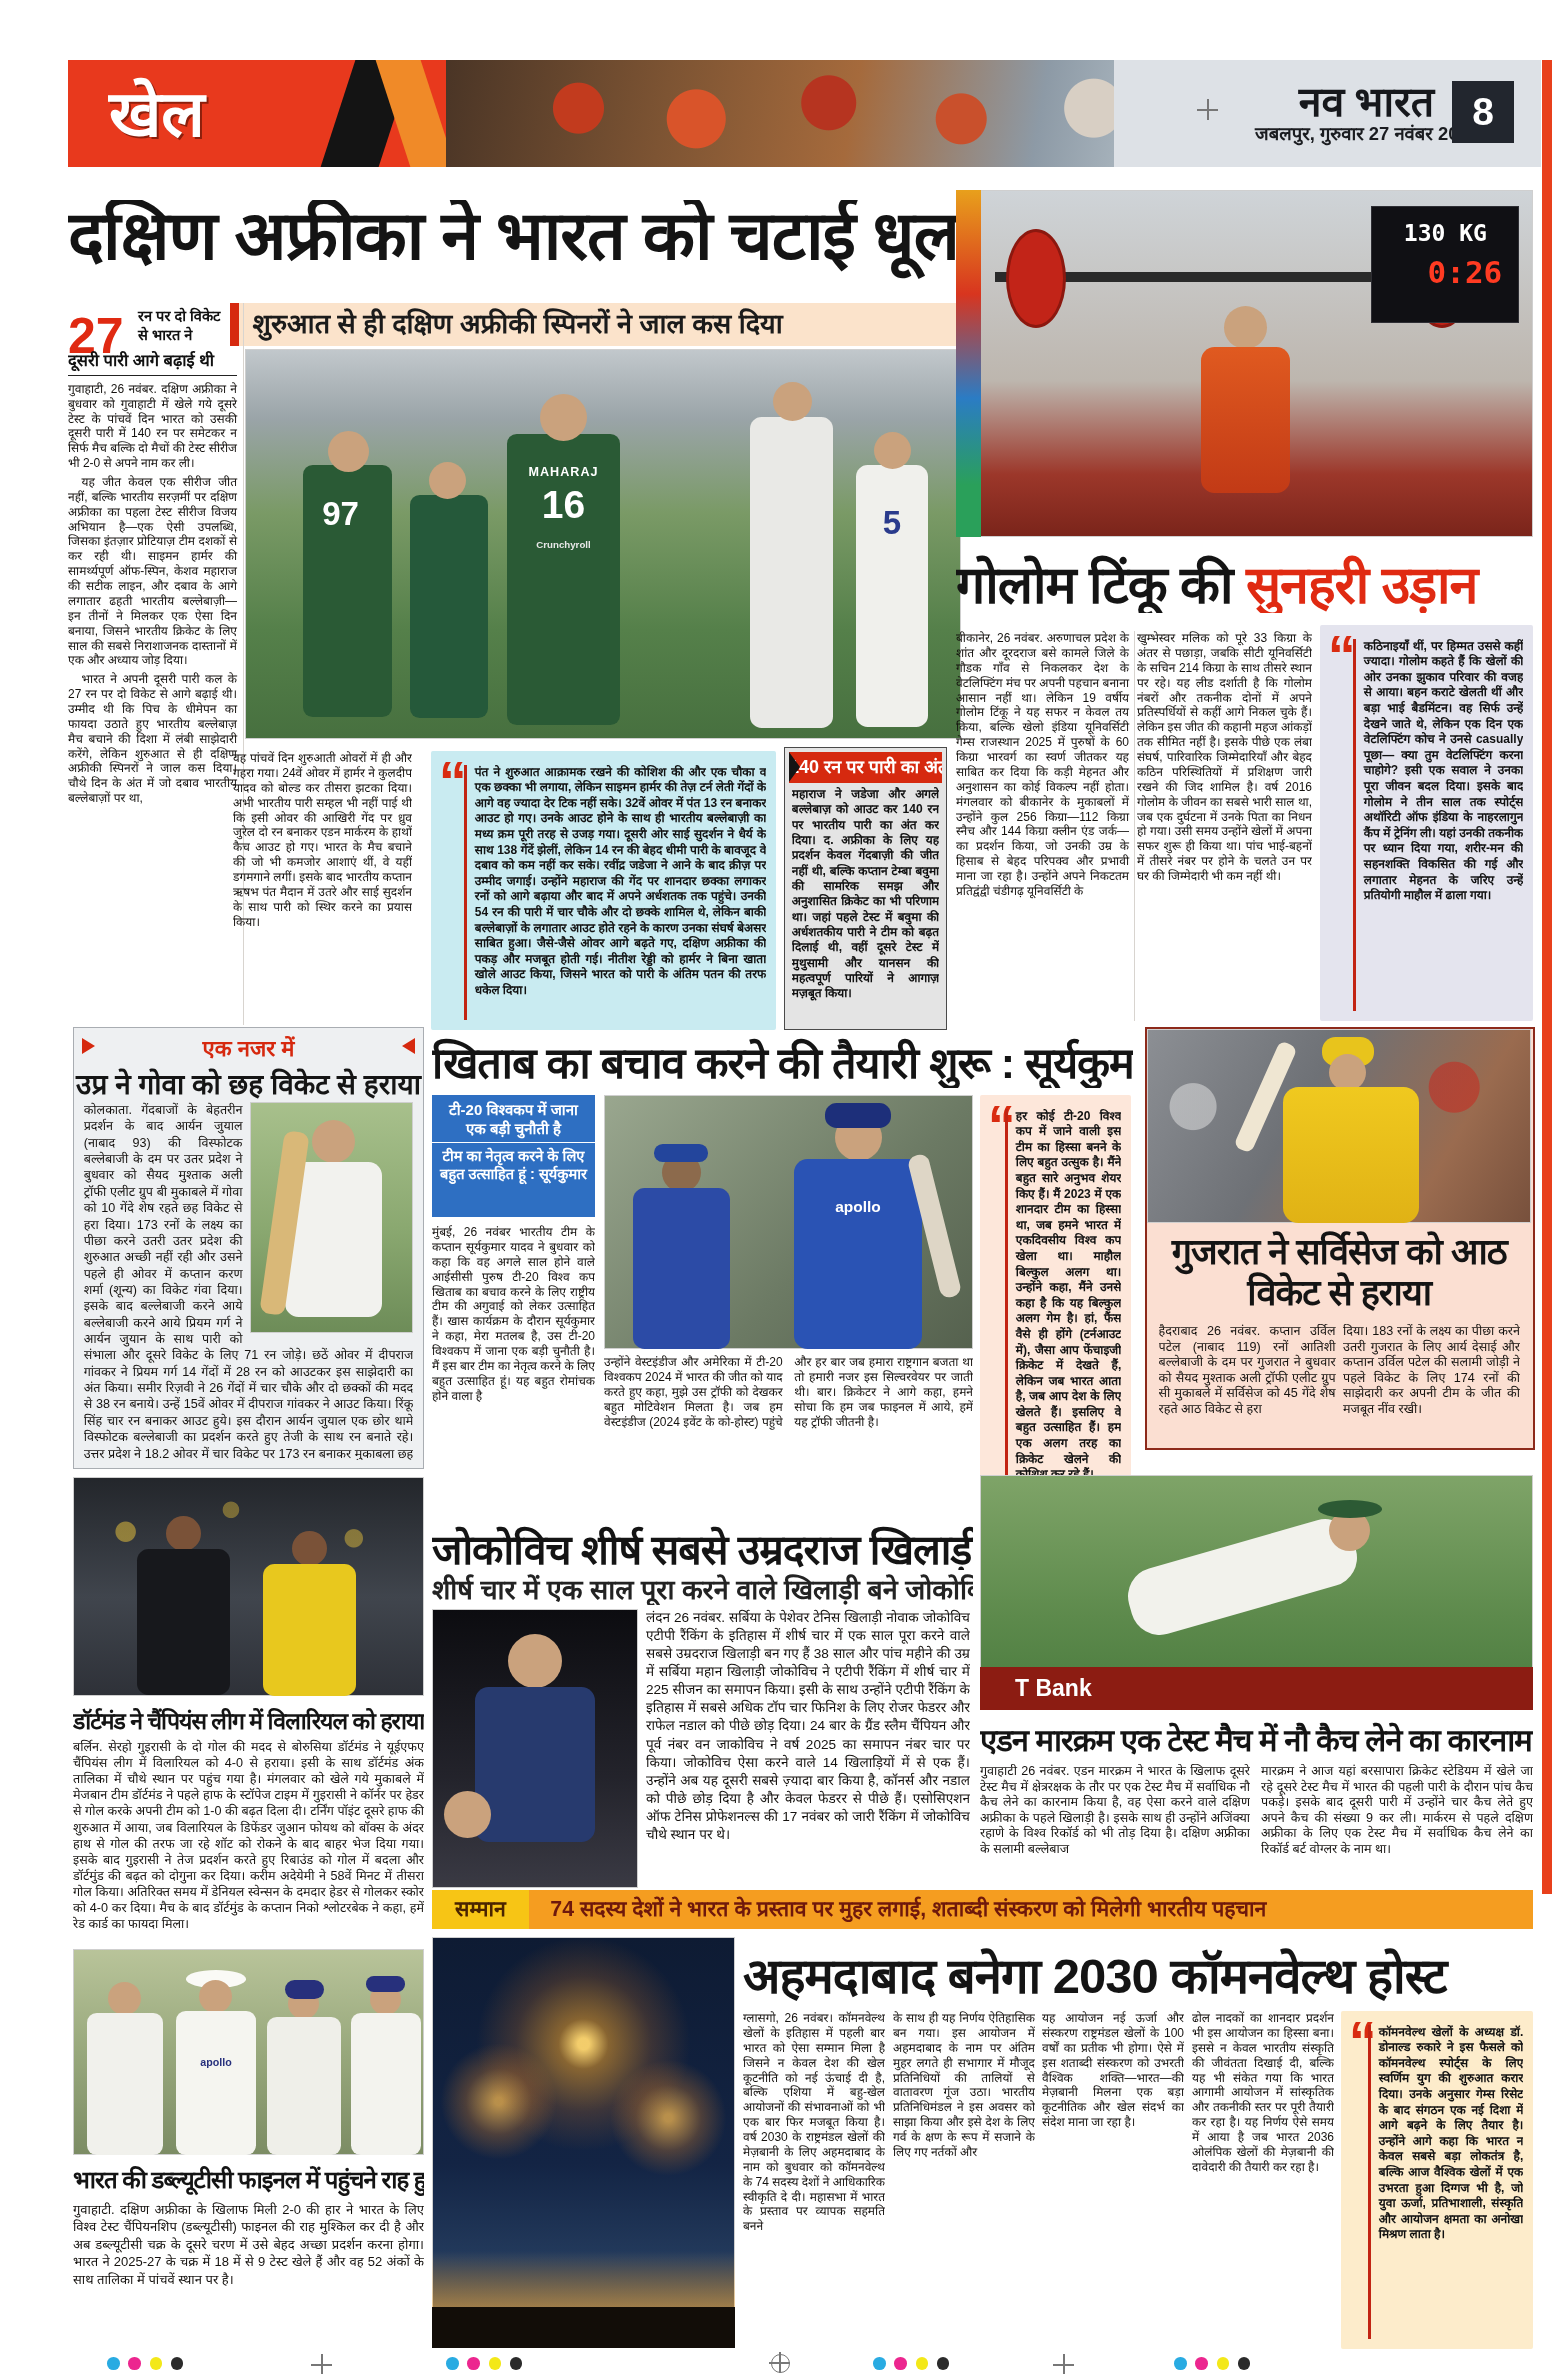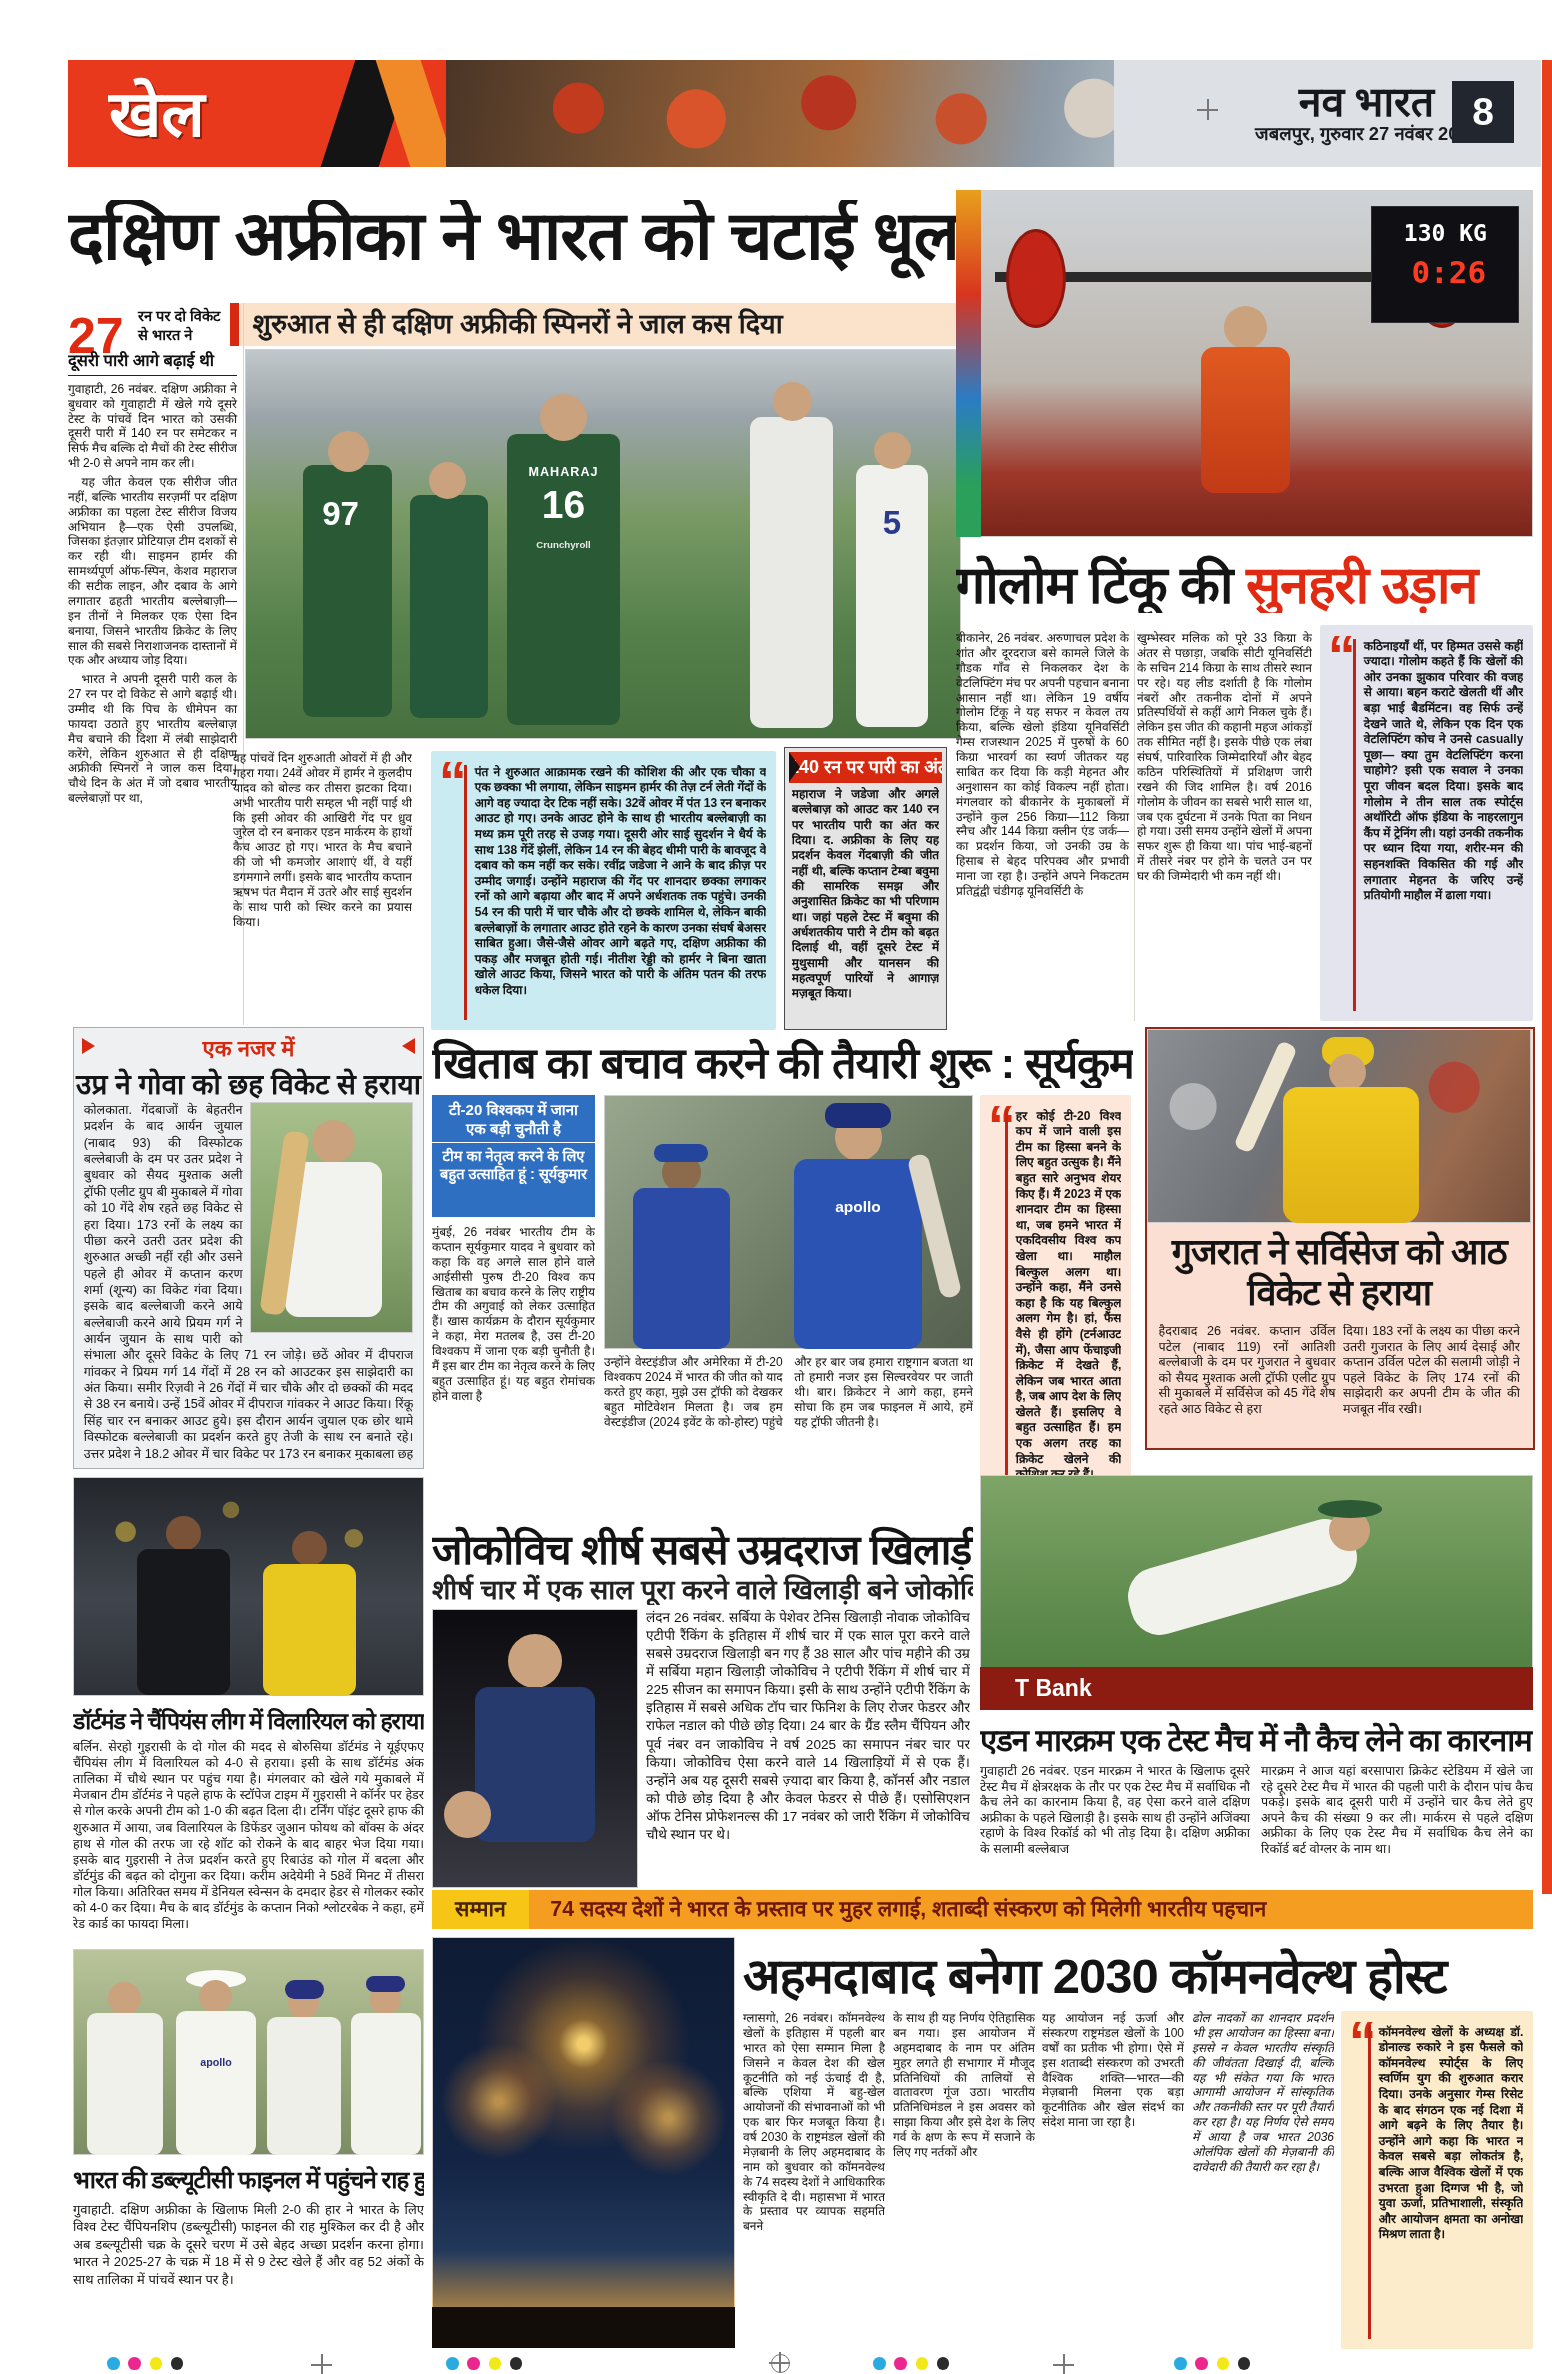--- a/index.html
+++ b/index.html
@@ -112,21 +112,21 @@
 
   <div class="photo" style="left:956px;top:190px;width:577px;height:347px;background:linear-gradient(180deg,#cfd4d8 0%,#bdb6ae 55%,#9c372a 82%,#7a241a 100%);">
     <div style="position:absolute;left:0;top:0;width:25px;height:100%;background:linear-gradient(180deg,#e8a01c,#d8351f 30%,#2b7cc4 60%,#2aa05a 85%);"></div>
     <div style="position:absolute;left:39px;top:82px;width:505px;height:9.7px;background:#2a2a2a;"></div>
     <div style="position:absolute;left:50px;top:39px;width:54px;height:93px;border-radius:50%;background:#c22418;border:3.9px solid #8c180f;"></div>
     <div style="position:absolute;left:456px;top:39px;width:54px;height:93px;border-radius:50%;background:#c22418;border:3.9px solid #8c180f;"></div>
     <div class="head" style="left:268px;top:116px;width:43px;height:43px;"></div>
     <div style="position:absolute;left:245px;top:157px;width:89px;height:146px;background:linear-gradient(180deg,#e05a20,#c23a16);border-radius:13.6px;"></div>
     <div style="position:absolute;right:13.6px;top:15.5px;width:146px;height:115px;background:#101014;border:1.9px solid #2e2e34;">
       <div style="color:#fff;font-weight:800;font-size:23px;text-align:center;margin-top:13.6px;font-family:'DejaVu Sans Mono',monospace;">130 KG</div>
-      <div style="color:#ff3b22;font-weight:800;font-size:31px;margin-top:7.8px;font-family:'DejaVu Sans Mono',monospace;padding-left:39px;">0:26</div>
+      <div style="color:#ff3b22;font-weight:800;font-size:31px;text-align:center;margin-top:7.8px;font-family:'DejaVu Sans Mono',monospace;padding-left:39px;">0:26</div>
     </div>
   </div>
 
   <div class="abs" style="left:956px;top:547px;width:582px;height:66px;white-space:nowrap;overflow:hidden;">
     <span class="hl" style="font-size:52px;">गोलोम टिंकू की </span>
     <span class="hl" style="font-size:52px;color:#e02a12;">सुनहरी उड़ान</span>
   </div>
 
   <div class="abs clip body colrule" style="left:956px;top:631px;width:173px;height:390px;padding-right:4.9px;">
     <p class="first">बीकानेर, 26 नवंबर. अरुणाचल प्रदेश के शांत और दूरदराज बसे कामले जिले के गौडक गाँव से निकलकर देश के वेटलिफ्टिंग मंच पर अपनी पहचान बनाना आसान नहीं था। लेकिन 19 वर्षीय गोलोम टिंकू ने यह सफर न केवल तय किया, बल्कि खेलो इंडिया यूनिवर्सिटी गेम्स राजस्थान 2025 में पुरुषों के 60 किग्रा भारवर्ग का स्वर्ण जीतकर यह साबित कर दिया कि कड़ी मेहनत और अनुशासन का कोई विकल्प नहीं होता। मंगलवार को बीकानेर के मुकाबलों में उन्होंने कुल 256 किग्रा—112 किग्रा स्नैच और 144 किग्रा क्लीन एंड जर्क—का प्रदर्शन किया, जो उनकी उम्र के हिसाब से बेहद परिपक्व और प्रभावी माना जा रहा है। उन्होंने अपने निकटतम प्रतिद्वंद्वी चंडीगढ़ यूनिवर्सिटी के</p>
@@ -287,21 +287,21 @@
 
   <div class="abs clip body" style="left:743px;top:2011px;width:142px;height:338px;">
     <p class="first" style="font-size:12px;">ग्लासगो, 26 नवंबर। कॉमनवेल्थ खेलों के इतिहास में पहली बार भारत को ऐसा सम्मान मिला है जिसने न केवल देश की खेल कूटनीति को नई ऊंचाई दी है, बल्कि एशिया में बहु-खेल आयोजनों की संभावनाओं को भी एक बार फिर मजबूत किया है। वर्ष 2030 के राष्ट्रमंडल खेलों की मेज़बानी के लिए अहमदाबाद के नाम को बुधवार को कॉमनवेल्थ के 74 सदस्य देशों ने आधिकारिक स्वीकृति दे दी। महासभा में भारत के प्रस्ताव पर व्यापक सहमति बनने</p>
   </div>
   <div class="abs clip body" style="left:893px;top:2011px;width:142px;height:338px;">
     <p class="first" style="font-size:12px;">के साथ ही यह निर्णय ऐतिहासिक बन गया। इस आयोजन में अहमदाबाद के नाम पर अंतिम मुहर लगते ही सभागार में मौजूद प्रतिनिधियों की तालियों से वातावरण गूंज उठा। भारतीय प्रतिनिधिमंडल ने इस अवसर को साझा किया और इसे देश के लिए गर्व के क्षण के रूप में सजाने के लिए गए नर्तकों और</p>
   </div>
   <div class="abs clip body" style="left:1042px;top:2011px;width:142px;height:338px;">
     <p class="first" style="font-size:12px;">यह आयोजन नई ऊर्जा और संस्करण राष्ट्रमंडल खेलों के 100 वर्षों का प्रतीक भी होगा। ऐसे में इस शताब्दी संस्करण को उभरती वैश्विक शक्ति—भारत—की मेज़बानी मिलना एक बड़ा कूटनीतिक और खेल संदर्भ का संदेश माना जा रहा है।</p>
   </div>
-  <div class="abs clip body" style="left:1192px;top:2011px;width:142px;height:338px;font-style:italic;">
+  <div class="abs clip body" style="left:1192px;top:2011px;width:142px;height:338px;">
     <p class="first" style="font-size:12px;">ढोल नादकों का शानदार प्रदर्शन भी इस आयोजन का हिस्सा बना। इससे न केवल भारतीय संस्कृति की जीवंतता दिखाई दी, बल्कि यह भी संकेत गया कि भारत आगामी आयोजन में सांस्कृतिक और तकनीकी स्तर पर पूरी तैयारी कर रहा है। यह निर्णय ऐसे समय में आया है जब भारत 2036 ओलंपिक खेलों की मेज़बानी की दावेदारी की तैयारी कर रहा है।</p>
   </div>
   <div class="abs qbox" style="left:1341px;top:2011px;width:192px;height:338px;background:#fdeccb;">
     <div class="qmark">“</div>
     <div class="qtext" style="left:27px;font-size:12px;">कॉमनवेल्थ खेलों के अध्यक्ष डॉ. डोनाल्ड रुकारे ने इस फैसले को कॉमनवेल्थ स्पोर्ट्स के लिए स्वर्णिम युग की शुरुआत करार दिया। उनके अनुसार गेम्स रिसेट के बाद संगठन एक नई दिशा में आगे बढ़ने के लिए तैयार है। उन्होंने आगे कहा कि भारत न केवल सबसे बड़ा लोकतंत्र है, बल्कि आज वैश्विक खेलों में एक उभरता हुआ दिग्गज भी है, जो युवा ऊर्जा, प्रतिभाशाली, संस्कृति और आयोजन क्षमता का अनोखा मिश्रण लाता है।</div>
   </div>
 
   <div class="abs" style="left:0;top:2354px;width:1553px;height:19.4px;">
     <div class="abs" style="left:107px;top:1.9px;">
       <span class="regdot" style="background:#29abe2;"></span><span class="regdot" style="background:#ec268f;"></span><span class="regdot" style="background:#f3e818;"></span><span class="regdot" style="background:#2b2b2b;"></span>

